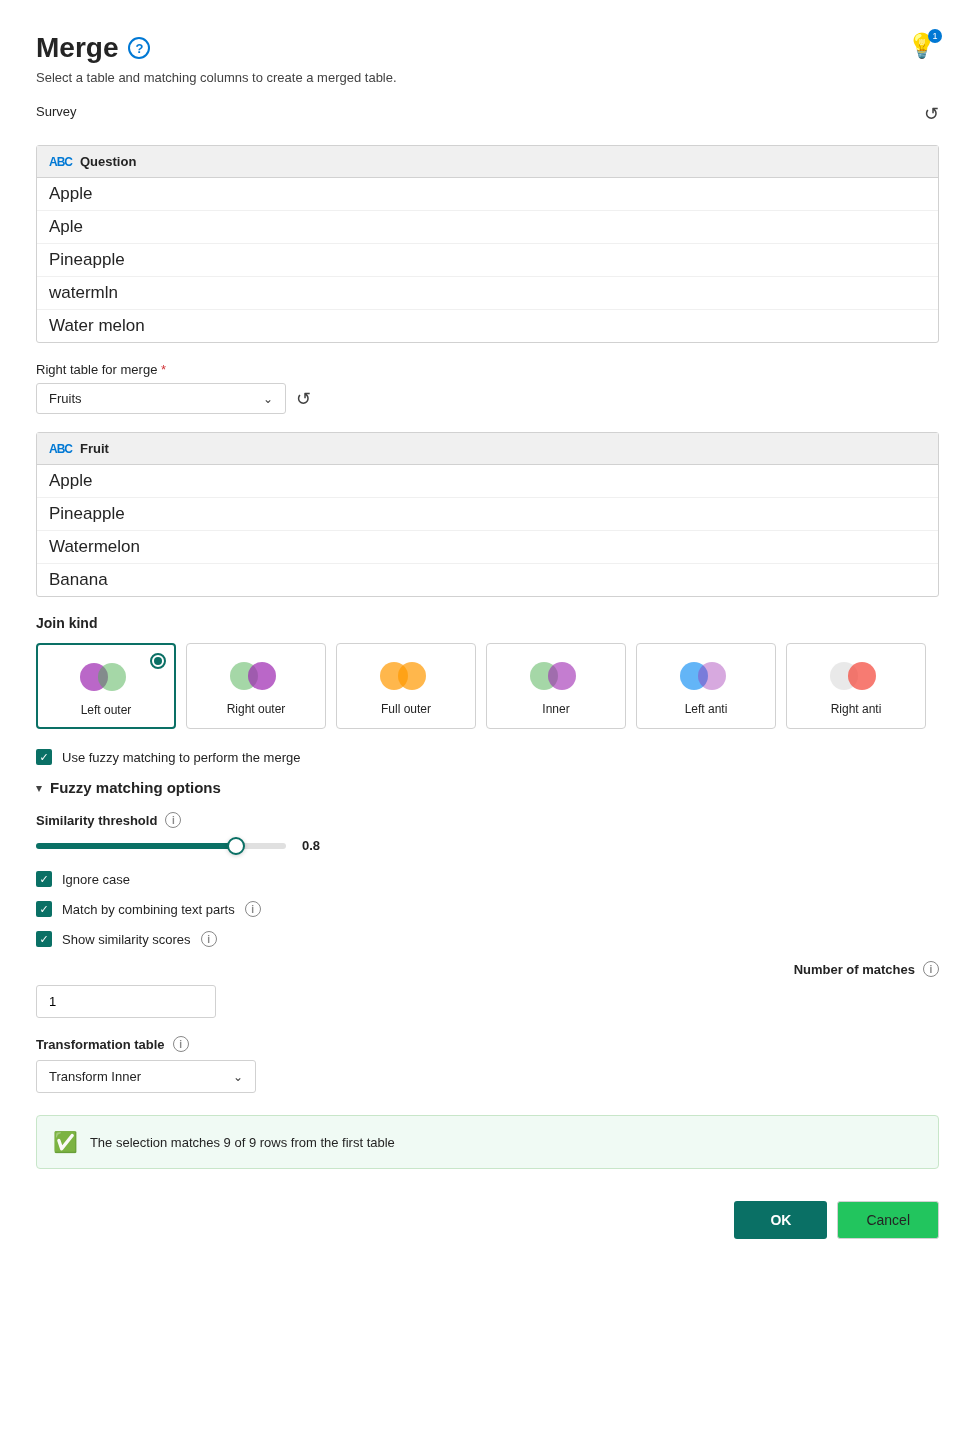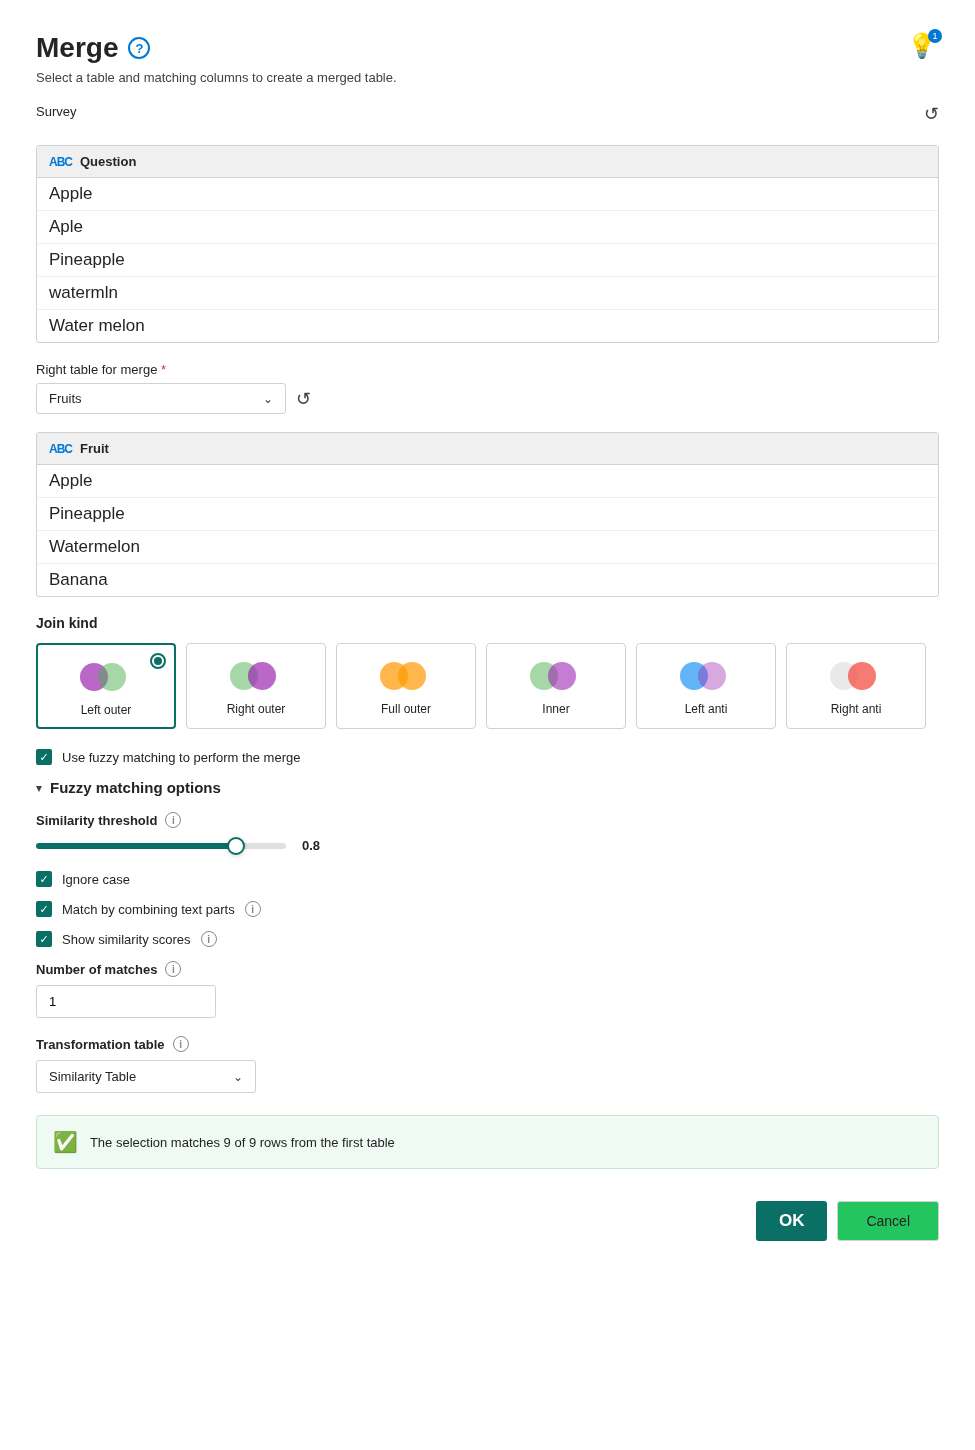--- a/index.html
+++ b/index.html
@@ -273,20 +273,21 @@
       font-weight: 600;
     }
     .number-input-section { margin-bottom: 18px; }
     .number-input-label {
       display: flex;
       align-items: center;
       gap: 8px;
       font-size: 13px;
       font-weight: 600;
       margin-bottom: 8px;
+      justify-content: flex-end;
     }
     .number-input {
       border: 1px solid #d1d1d1;
       border-radius: 3px;
       padding: 8px 12px;
       font-size: 13px;
       width: 180px;
       background: #fff;
     }
     .transform-section { margin-bottom: 22px; }
@@ -331,22 +332,22 @@
     .footer-buttons {
       display: flex;
       justify-content: flex-end;
       gap: 10px;
     }
     .btn-ok {
       background: #0a7065;
       color: #fff;
       border: none;
       border-radius: 3px;
-      padding: 10px 23px;
-      font-size: 17px;
+      padding: 10px 36px;
+      font-size: 14px;
       font-weight: 600;
       cursor: pointer;
     }
     .btn-cancel {
       background: #22c55e;
       color: #242424;
       border: 1px solid #d1d1d1;
       border-radius: 3px;
       padding: 10px 28px;
       font-size: 14px;
@@ -551,21 +552,21 @@
 </div>
 
 <div class="transform-section">
   <div class="transform-label">
     <span>Transformation table</span>
     <div class="info-icon">
       <span>i</span>
     </div>
   </div>
   <div class="transform-dropdown">
-    <span>Similarity Table</span>
+    <span>Transform Inner</span>
     <span class="dropdown-arrow">⌄</span>
   </div>
 </div>
 
 <div class="status-banner">
   <span class="status-icon">✅</span>
   <span class="status-text">The selection matches 9 of 9 rows from the first table</span>
 </div>
 
 <div class="footer-buttons">

